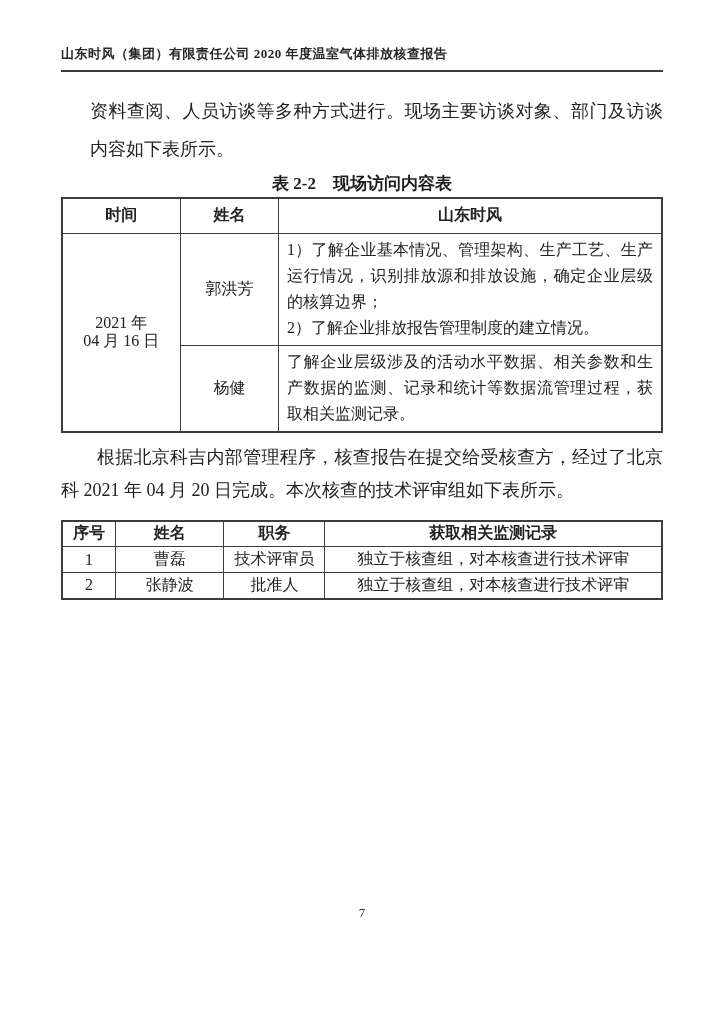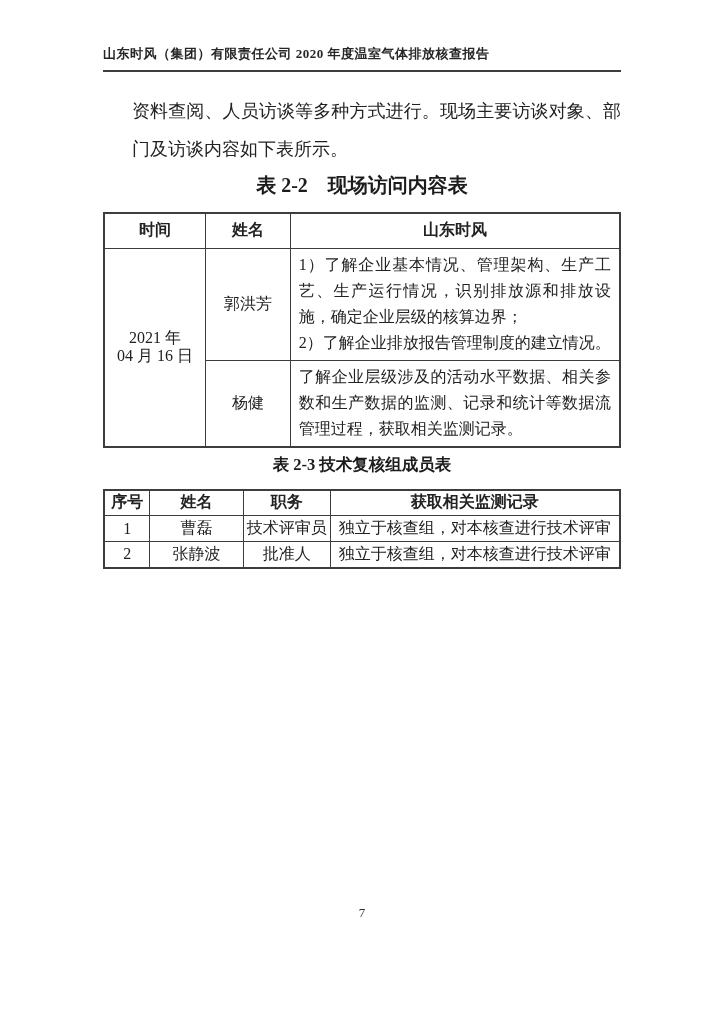--- a/index.html
+++ b/index.html
@@ -7,21 +7,21 @@
   .page {
     position: relative;
     width: 724px;
     height: 1024px;
     background: #ffffff;
     color: #1f1f1f;
     font-family: "Liberation Serif", "DejaVu Serif", serif;
     overflow: hidden;
     margin: 0 auto;
   }
-  .content { padding: 0 103px; }
+  .content { padding: 0 61px; }
 
   
   .doc-header {
     margin-top: 44px;
     padding-bottom: 7px;
     border-bottom: 2px solid #3d3d3d;
   }
   .doc-header-text {
     font-size: 13px;
     font-weight: bold;
@@ -37,31 +37,31 @@
   }
   .para-1 { margin-top: 20px; line-height: 38px; margin-left: 29px; }
   .para-2 { margin-top: 8px;  line-height: 33px; text-indent: 2em; }
 
   
   .tbl-caption {
     text-align: center;
     font-weight: bold;
     color: #1c1c1c;
   }
-  .caption-visit  { margin-top: 4px; font-size: 20px; }
+  .caption-visit  { margin-top: 4px; font-size: 17px; }
   .caption-review { margin-top: 6px; font-size: 16.5px; }
 
   
   table.tbl {
     width: 100%;
     border-collapse: collapse;
     border: 2px solid #3d3d3d;
     table-layout: fixed;
   }
-  .tbl-visit  { margin-top: 13px; }
+  .tbl-visit  { margin-top: 2px; }
   .tbl-review { margin-top: 13px; }
   table.tbl th, table.tbl td {
     border: 1px solid #3d3d3d;
     font-size: 16px;
     color: #222222;
   }
   table.tbl th {
     font-weight: bold;
     text-align: center;
   }
@@ -145,22 +145,22 @@
 2）了解企业排放报告管理制度的建立情况。</td>
         </tr>
         <tr>
           <td class="cell-name">杨健</td>
           <td class="cell-content">了解企业层级涉及的活动水平数据、相关参数和生产数据的监测、记录和统计等数据流管理过程，获取相关监测记录。</td>
         </tr>
       </tbody>
     </table>
 
 
+    <p class="para para-2">根据北京科吉内部管理程序，核查报告在提交给受核查方，经过了北京科 2021 年 04 月 20 日完成。本次核查的技术评审组如下表所示。</p>
 
-    <div class="tbl-caption caption-review">表 2-3 技术复核组成员表</div>
 
     <table class="tbl tbl-review">
       <colgroup>
         <col style="width:8.9%">
         <col style="width:18.1%">
         <col style="width:16.8%">
         <col style="width:56.2%">
       </colgroup>
       <thead>
         <tr>

